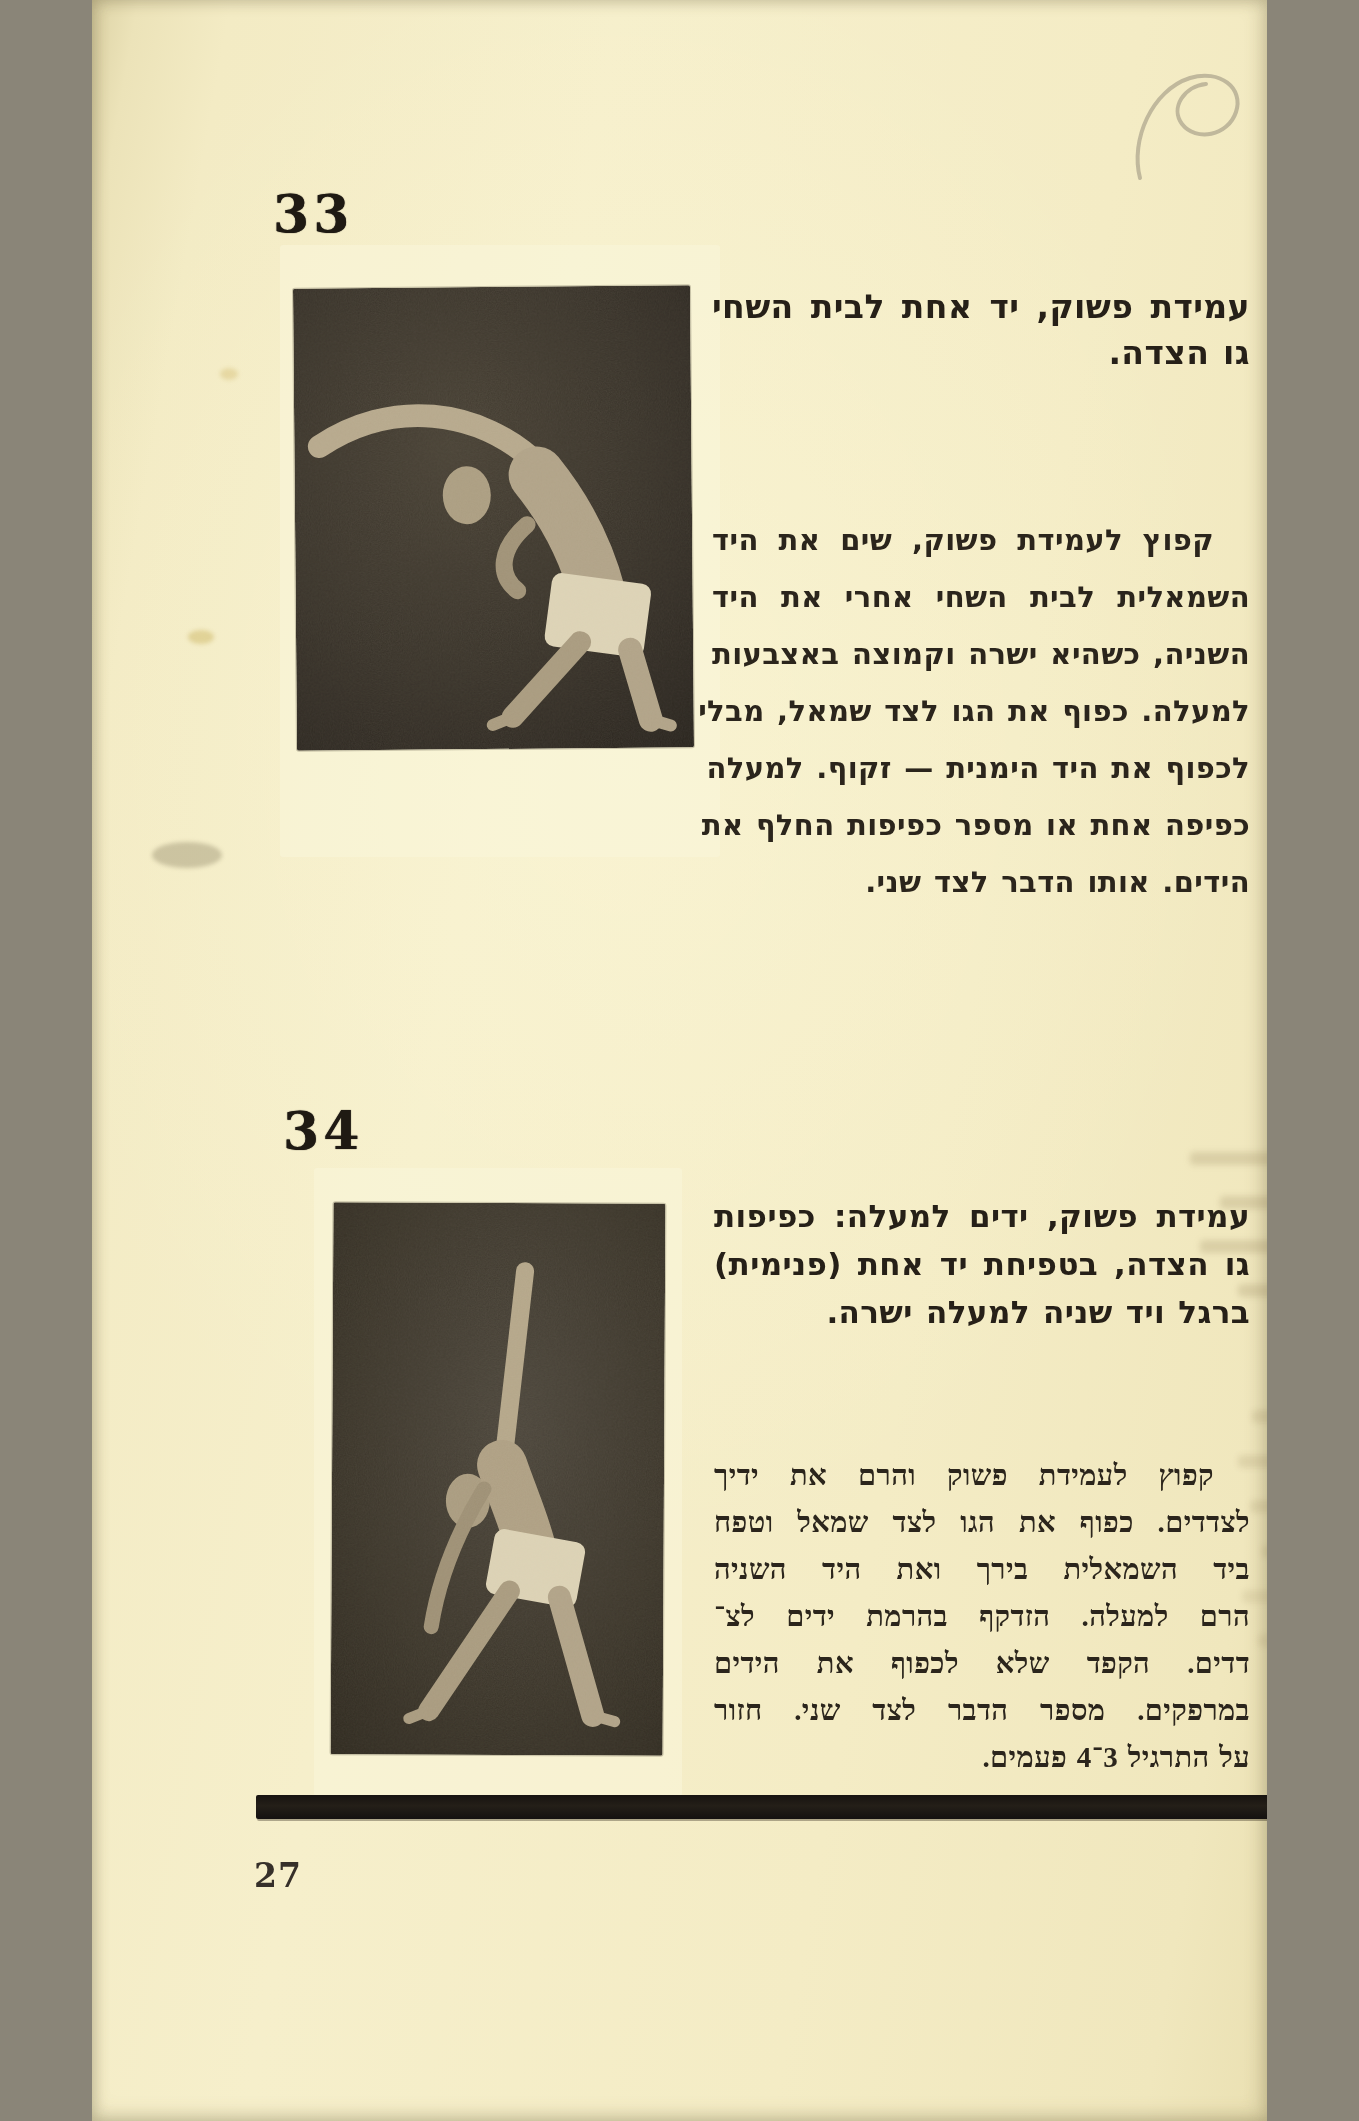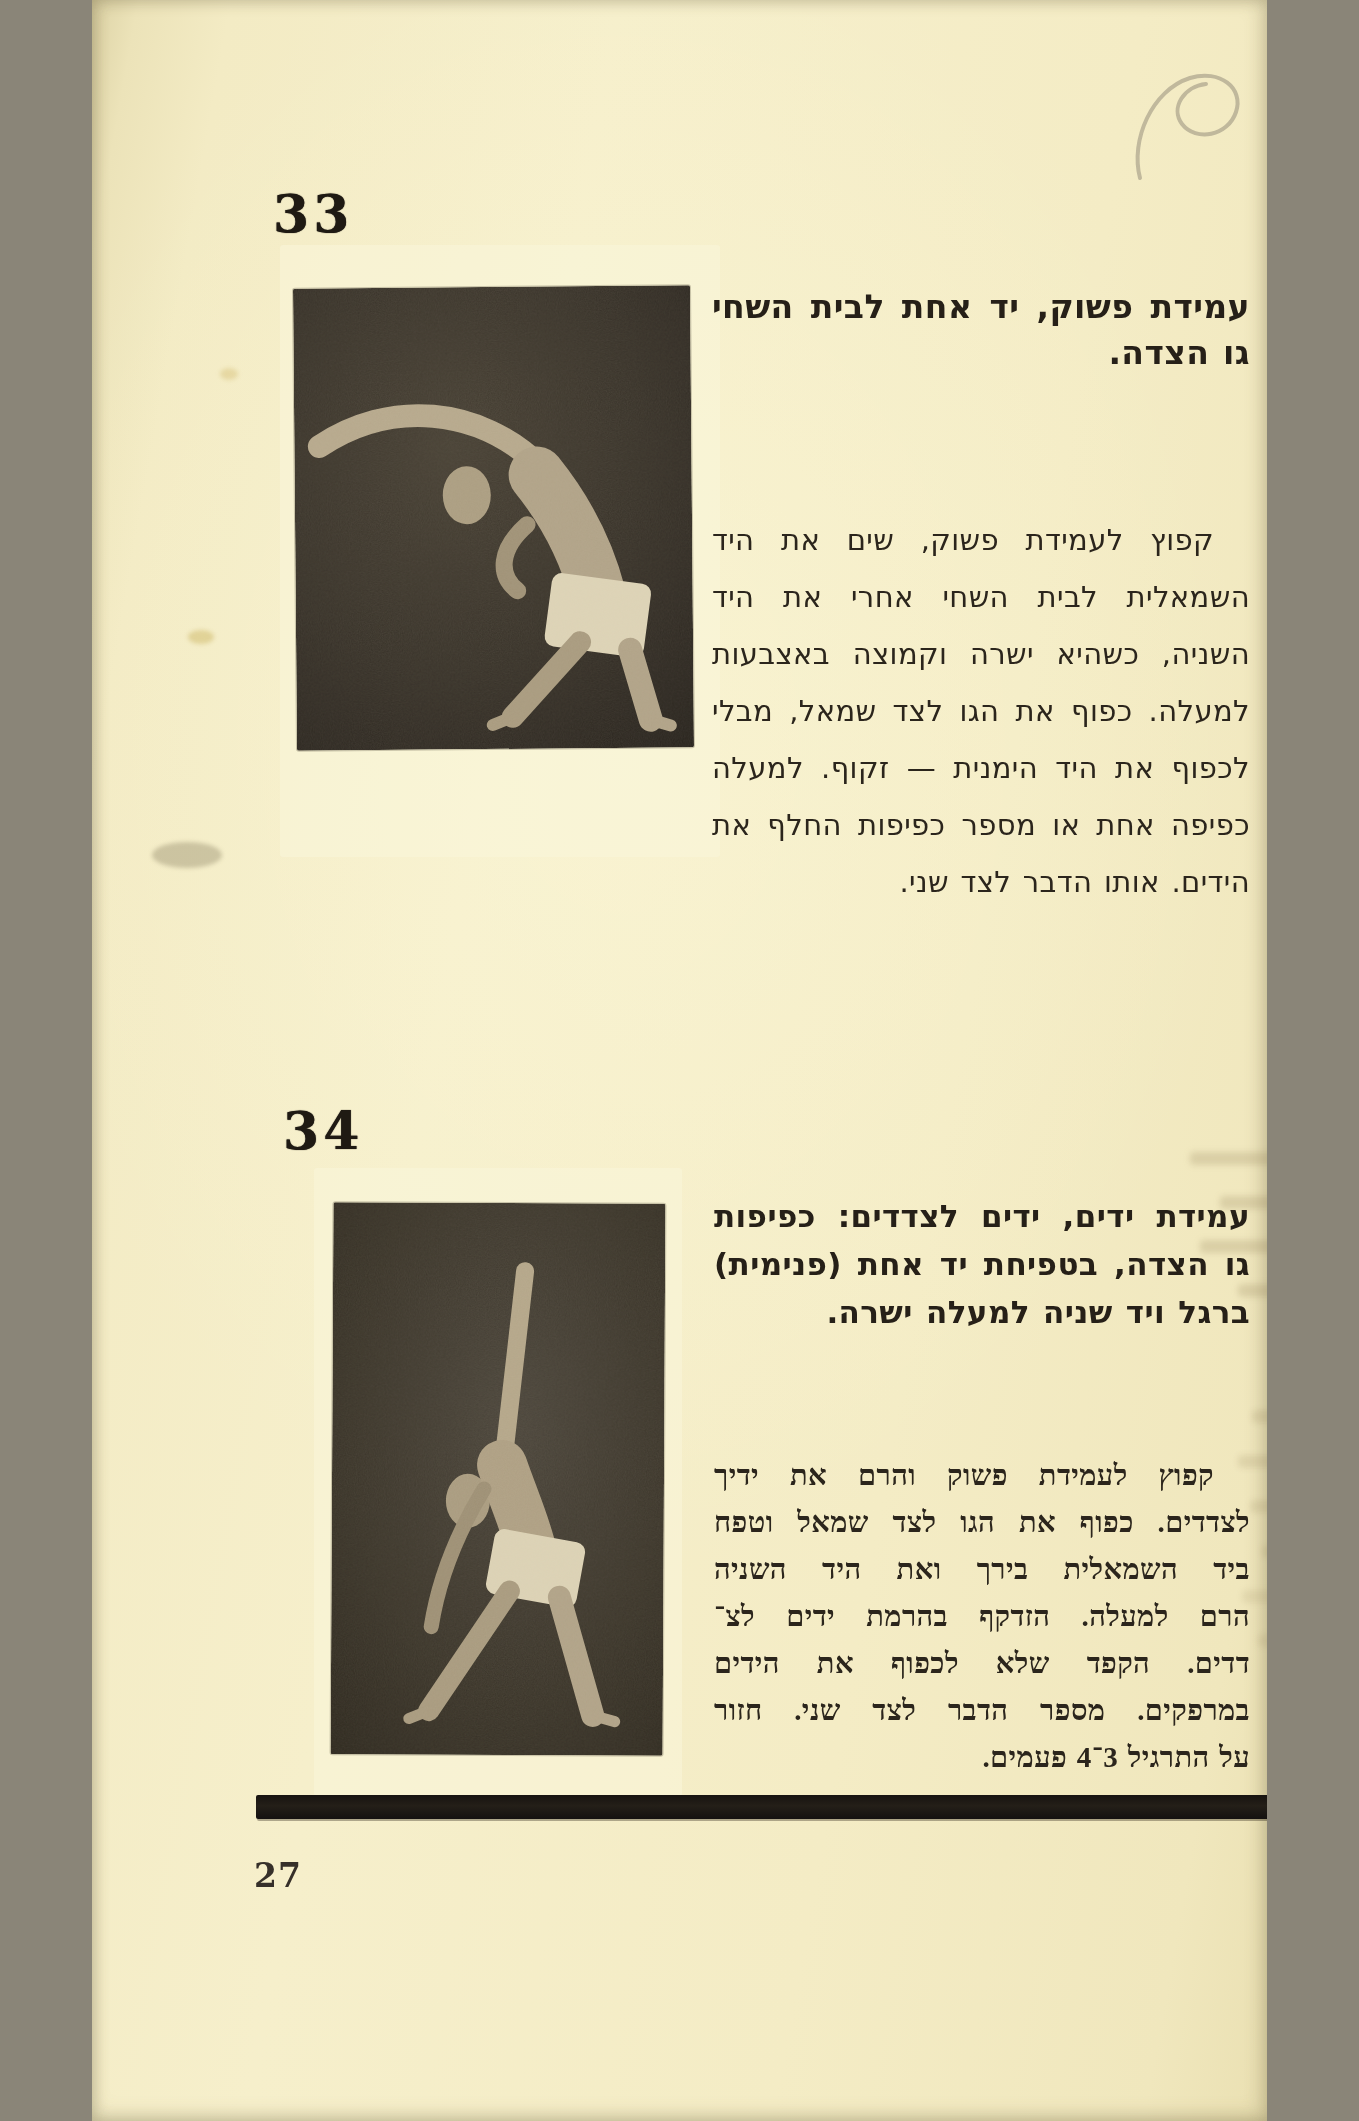--- a/index.html
+++ b/index.html
@@ -54,21 +54,21 @@
     text-align:justify;
     text-align-last:justify;
     white-space:nowrap;
     letter-spacing:.4px;
     word-spacing:2px;
   }
   .line.last{text-align-last:right;}
   .line.indent{text-indent:36px;}
 
   #header33{left:620px;top:284px;width:538px;font-size:33px;font-weight:700;line-height:46px;}
-  #body33  {left:620px;top:512px;width:538px;font-size:29px;font-weight:400;line-height:57px;color:#2b251c;}
+  #body33  {left:620px;top:512px;width:538px;font-size:29px;font-weight:700;line-height:57px;color:#2b251c;}
   #header34{left:622px;top:1192px;width:536px;font-size:31px;font-weight:700;line-height:48px;}
   #body34  {left:622px;top:1452px;width:536px;font-size:29px;font-weight:700;line-height:47px;color:#2b251c;font-family:Liberation Serif, serif;}
 
   
   .rule-bar{
     position:absolute;left:164px;top:1795px;width:1088px;height:24px;
     background:linear-gradient(180deg,#171310 0%, #241f18 45%, #141110 100%);
     border-radius:2px;
     box-shadow:1px 2px 0 rgba(40,32,20,.35);
   }
@@ -201,21 +201,21 @@
           <path d="M178,388 L98,508" fill="none" stroke="#a89a7e" stroke-width="21" stroke-linecap="round"></path>
           <path d="M98,508 L78,516" fill="none" stroke="#a89a7e" stroke-width="11" stroke-linecap="round"></path>
           <path d="M228,394 L262,512" fill="none" stroke="#b0a287" stroke-width="23" stroke-linecap="round"></path>
           <path d="M262,512 L284,518" fill="none" stroke="#b0a287" stroke-width="11" stroke-linecap="round"></path>
         </g>
         <rect width="332" height="552" filter="url(#grain2)" opacity=".5" fill="none"></rect>
       </svg>
     </figure>
 
     <div id="header34" class="para">
-      <div class="line">עמידת ידים, ידים לצדדים: כפיפות</div>
+      <div class="line">עמידת פשוק, ידים למעלה: כפיפות</div>
       <div class="line">גו הצדה, בטפיחת יד אחת (פנימית)</div>
       <div class="line last">ברגל ויד שניה למעלה ישרה.</div>
     </div>
 
     <div id="body34" class="para">
       <div class="line indent">קפוץ לעמידת פשוק והרם את ידיך</div>
       <div class="line">לצדדים. כפוף את הגו לצד שמאל וטפח</div>
       <div class="line">ביד השמאלית בירך ואת היד השניה</div>
       <div class="line">הרם למעלה. הזדקף בהרמת ידים לצ־</div>
       <div class="line">דדים. הקפד שלא לכפוף את הידים</div>

